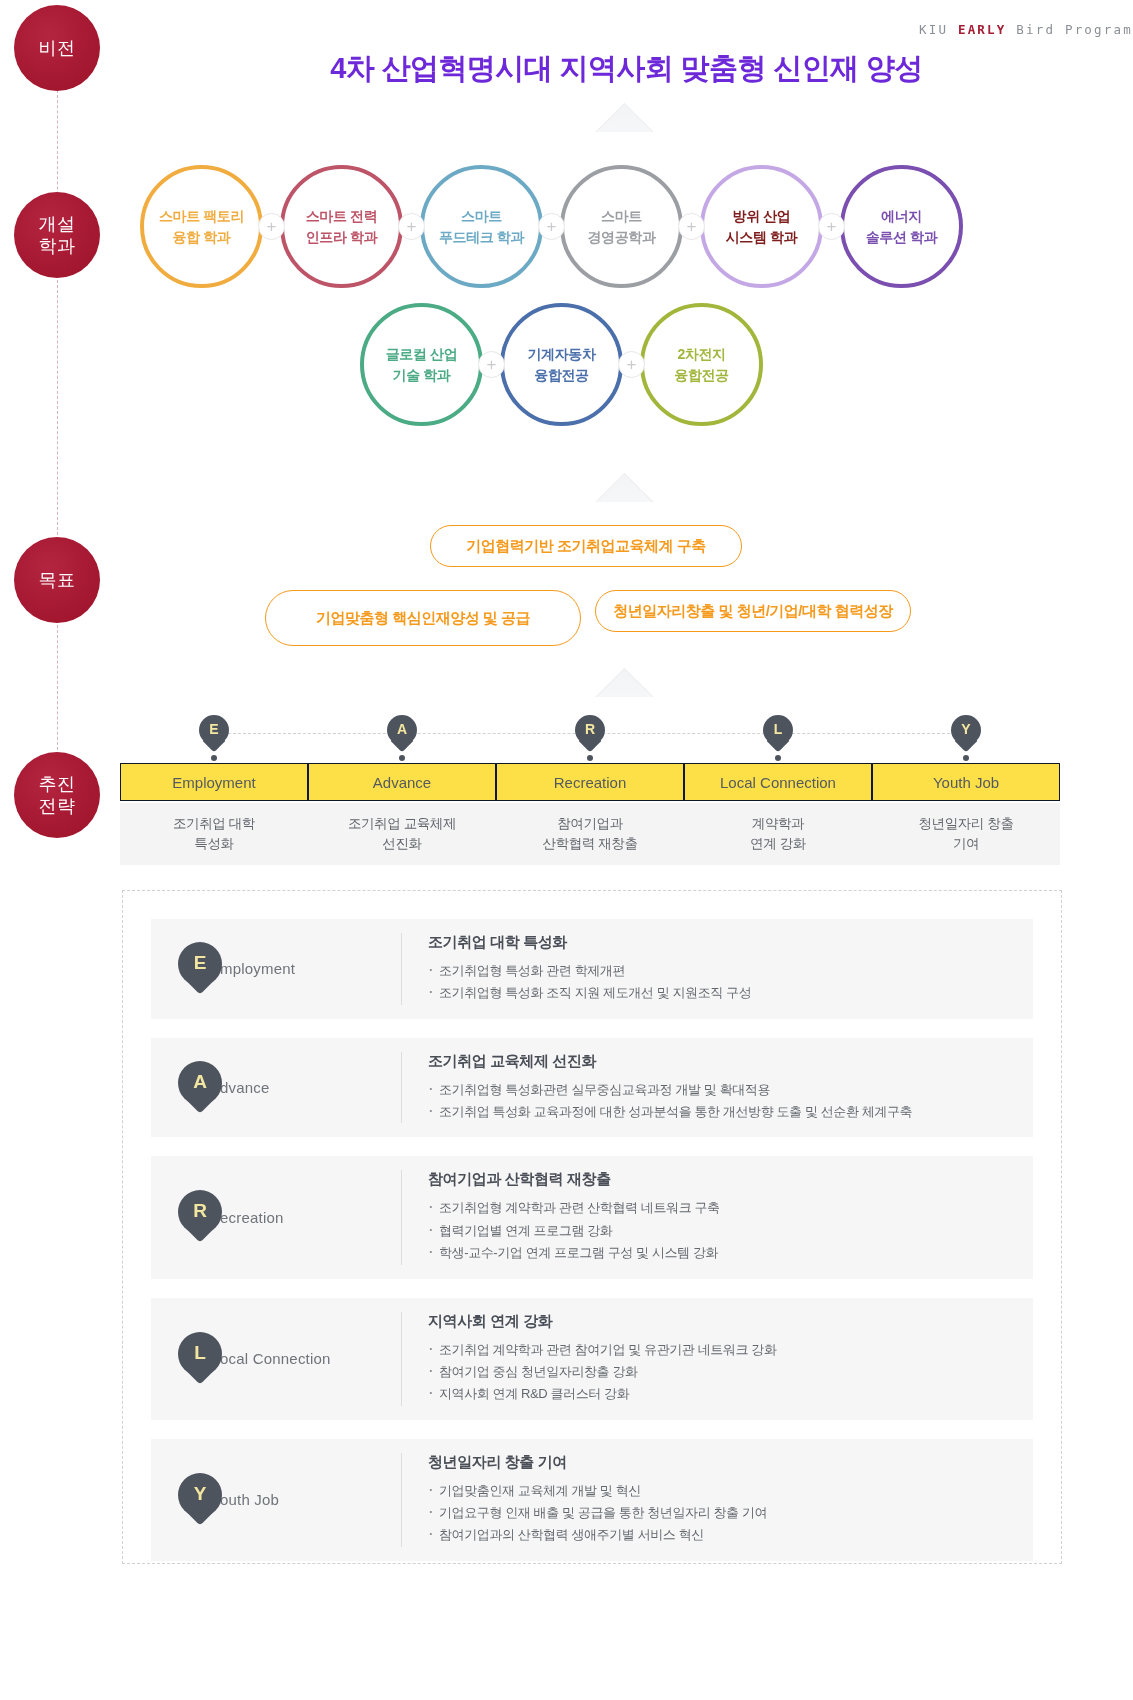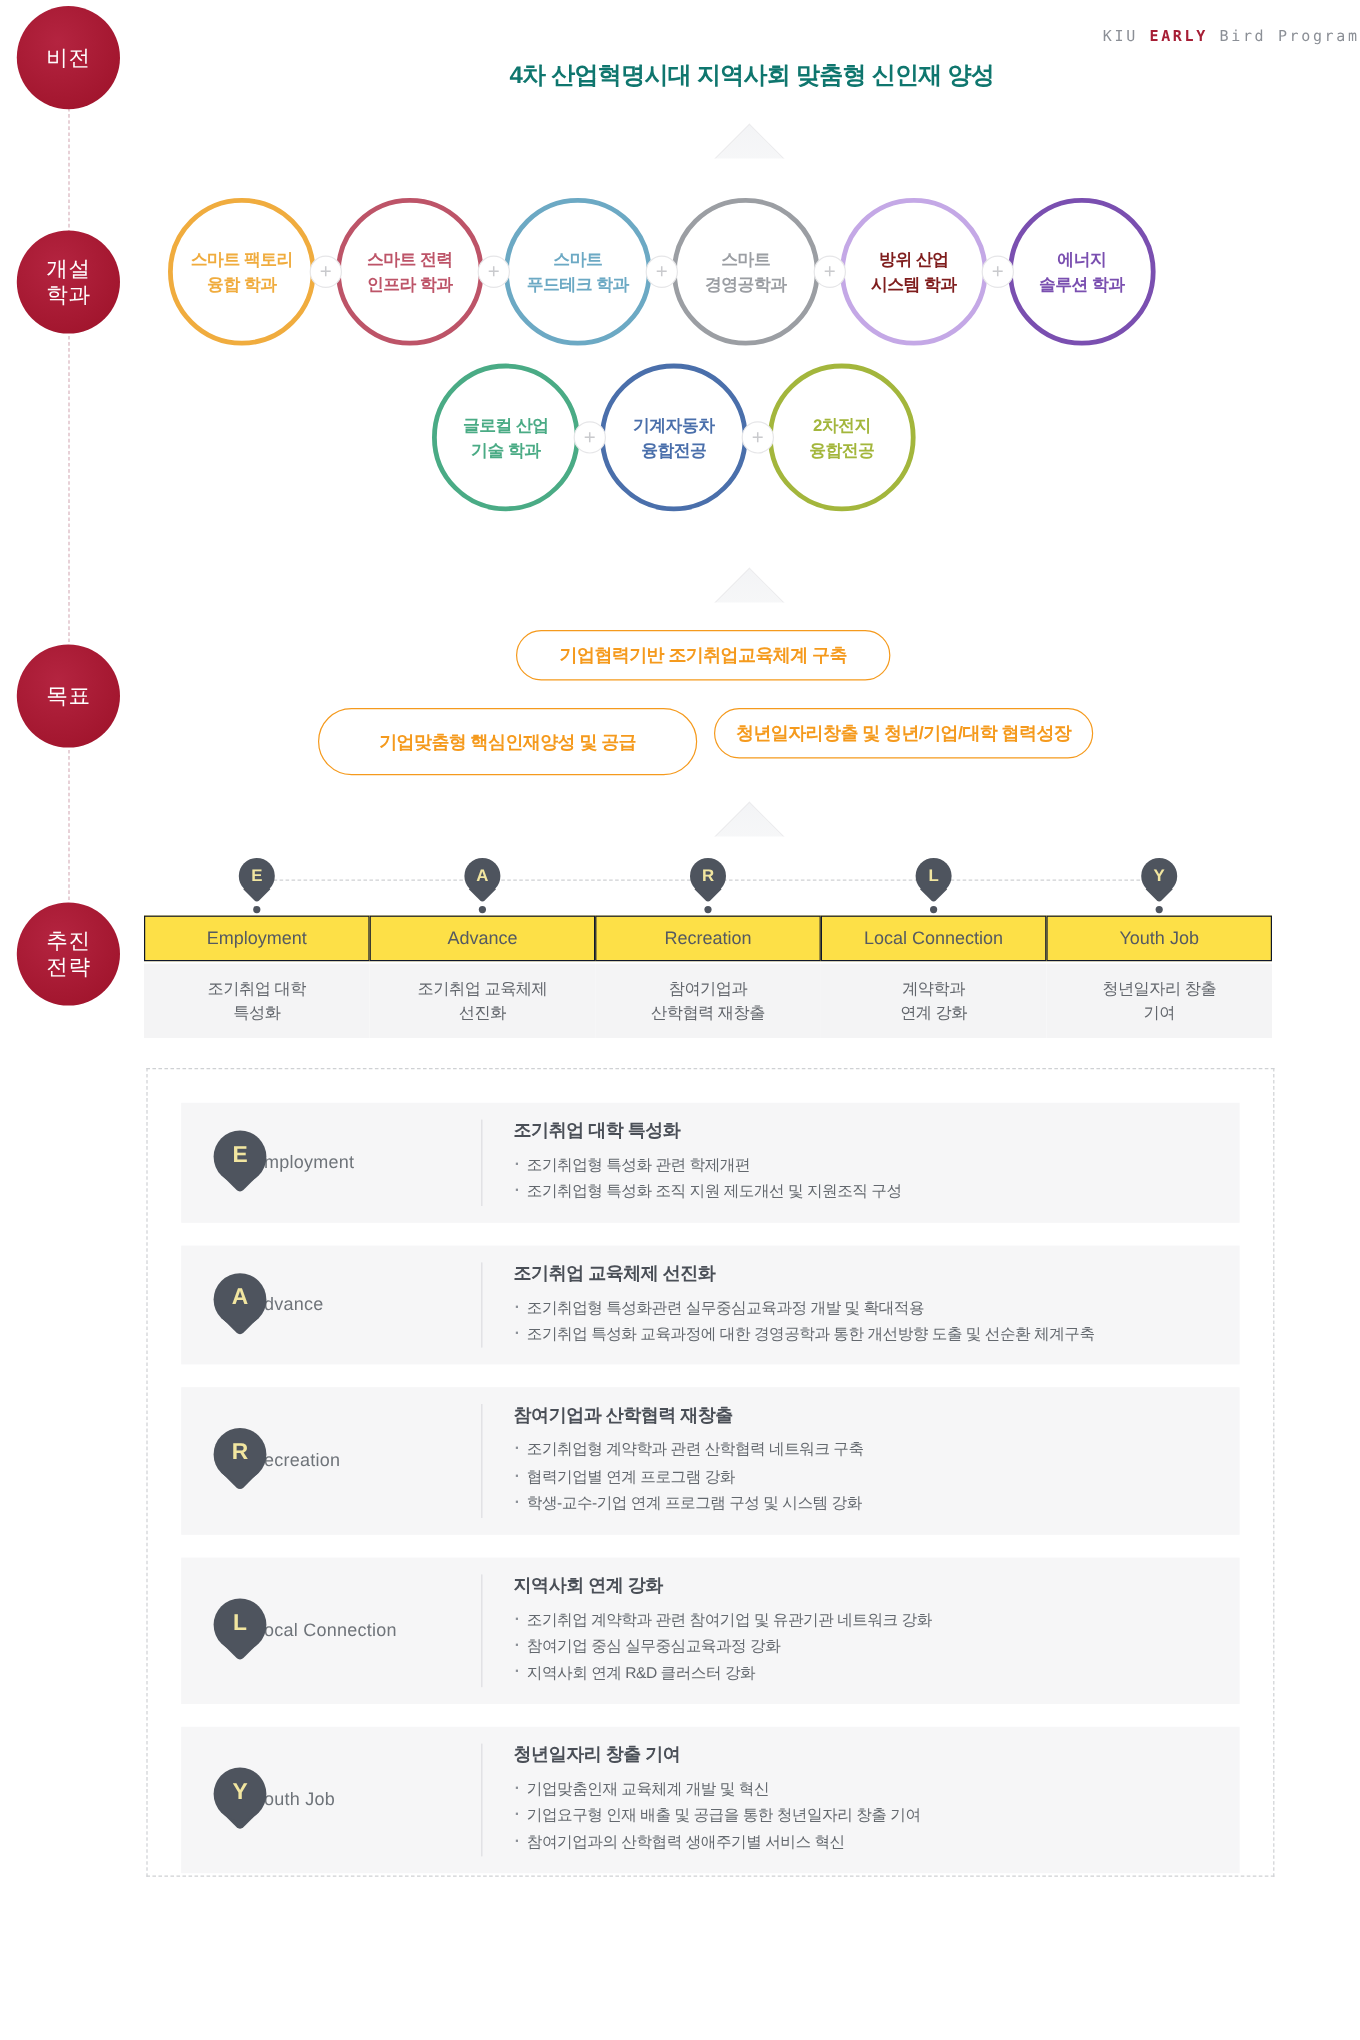--- a/index.html
+++ b/index.html
@@ -56,23 +56,23 @@
   #kicker {
     font-size: 12.5px;
     letter-spacing: 2.2px;
     color: #8b8f96;
     font-family: "DejaVu Sans Mono", monospace;
     text-align: right;
   }
   #kicker .kicker-strong { color: #a61e35; font-weight: bold; }
   #main-title {
     margin-top: 12px;
-    font-size: 20px;
-    font-weight: bold;
-    color: #0f766e;
+    font-size: 29px;
+    font-weight: bold;
+    color: #6d28d9;
     letter-spacing: -0.6px;
   }
 
   
   .chevron {
     position: absolute;
     width: 86px; height: 32px;
     overflow: hidden;
   }
   .chevron::before {
@@ -473,21 +473,21 @@
         <div class="badge-pin">
           <div class="badge-pin-tail"></div>
           <div class="badge-pin-head">A</div>
         </div>
         <span class="badge-rest">dvance</span>
       </div>
       <div class="detail-body">
         <div class="detail-head">조기취업 교육체제 선진화</div>
         <ul class="detail-bullets">
           <li>조기취업형 특성화관련 실무중심교육과정 개발 및 확대적용</li>
-          <li>조기취업 특성화 교육과정에 대한 경영공학과 통한 개선방향 도출 및 선순환 체계구축</li>
+          <li>조기취업 특성화 교육과정에 대한 성과분석을 통한 개선방향 도출 및 선순환 체계구축</li>
         </ul>
       </div>
     </div>
     <div class="detail-row">
       <div class="detail-badge">
         <div class="badge-pin">
           <div class="badge-pin-tail"></div>
           <div class="badge-pin-head">R</div>
         </div>
         <span class="badge-rest">ecreation</span>
@@ -506,21 +506,21 @@
         <div class="badge-pin">
           <div class="badge-pin-tail"></div>
           <div class="badge-pin-head">L</div>
         </div>
         <span class="badge-rest">ocal Connection</span>
       </div>
       <div class="detail-body">
         <div class="detail-head">지역사회 연계 강화</div>
         <ul class="detail-bullets">
           <li>조기취업 계약학과 관련 참여기업 및 유관기관 네트워크 강화</li>
-          <li>참여기업 중심 실무중심교육과정 강화</li>
+          <li>참여기업 중심 청년일자리창출 강화</li>
           <li>지역사회 연계 R&amp;D 클러스터 강화</li>
         </ul>
       </div>
     </div>
     <div class="detail-row">
       <div class="detail-badge">
         <div class="badge-pin">
           <div class="badge-pin-tail"></div>
           <div class="badge-pin-head">Y</div>
         </div>

